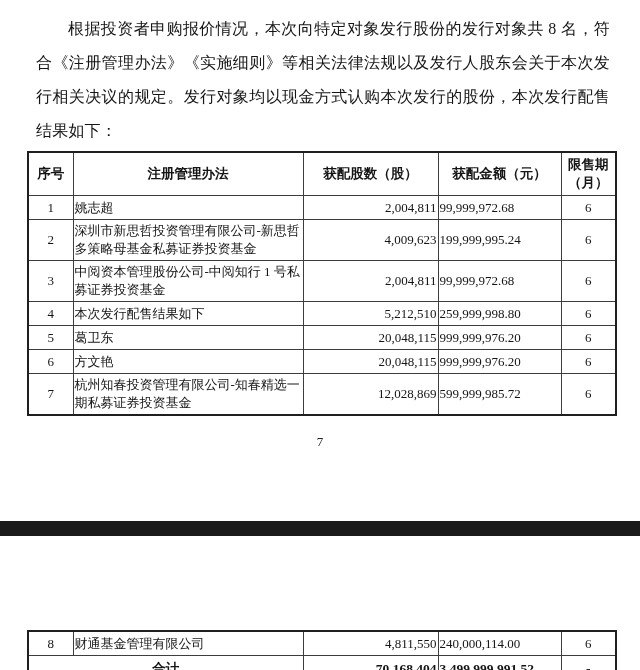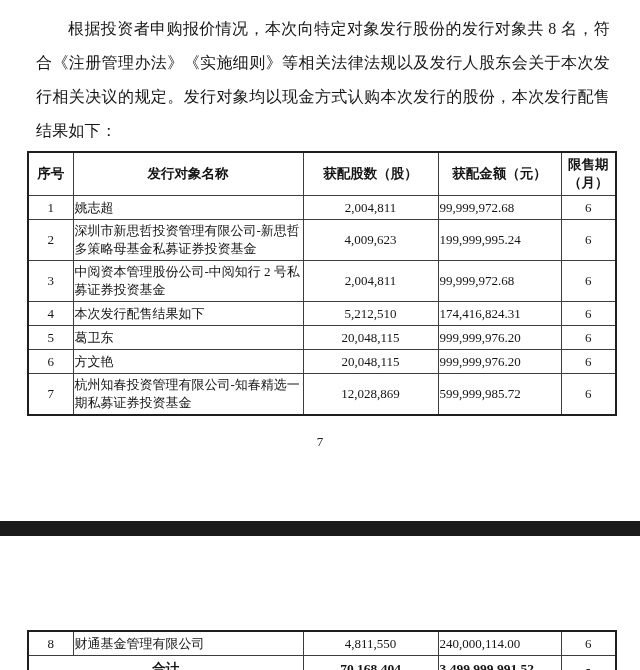--- a/index.html
+++ b/index.html
@@ -43,21 +43,21 @@
     text-align: center;
     padding: 3px 1px;
   }
   col.c1 { width: 45px; }
   col.c2 { width: 230px; }
   col.c3 { width: 135px; }
   col.c4 { width: 123px; }
   col.c5 { width: 55px; }
   .c-no, .c-lockup { text-align: center; }
   .c-name { text-align: left; padding-left: 9px; padding-right: 4px; }
-  .c-shares { text-align: center; padding-right: 13px; }
+  .c-shares { text-align: right; padding-right: 13px; }
   .c-amount { padding-right: 9px; }
   .t1 { margin-top: 3px; }
   .t1 tr.single td { height: 19px; }
   .t1 tr.hdr th { height: 18px; }
   .pagenum {
     margin-top: 18px;
     height: 16px;
     text-align: center;
     font-size: 13px;
     color: #222222;
@@ -86,51 +86,51 @@
   <colgroup>
       <col class="c1">
       <col class="c2">
       <col class="c3">
       <col class="c4">
       <col class="c5">
     </colgroup>
   <tbody>
       <tr class="hdr">
     <th>序号</th>
-    <th>发行对象名称</th>
+    <th>注册管理办法</th>
     <th>获配股数（股）</th>
     <th>获配金额（元）</th>
     <th>限售期（月）</th>
   </tr>
   <tr class="single">
     <td class="c-no">1</td>
     <td class="c-name">姚志超</td>
     <td class="c-shares">2,004,811</td>
     <td class="c-amount">99,999,972.68</td>
     <td class="c-lockup">6</td>
   </tr>
   <tr>
     <td class="c-no">2</td>
     <td class="c-name">深圳市新思哲投资管理有限公司-新思哲多策略母基金私募证券投资基金</td>
     <td class="c-shares">4,009,623</td>
     <td class="c-amount">199,999,995.24</td>
     <td class="c-lockup">6</td>
   </tr>
   <tr>
     <td class="c-no">3</td>
-    <td class="c-name">中阅资本管理股份公司-中阅知行 2 号私募证券投资基金</td>
+    <td class="c-name">中阅资本管理股份公司-中阅知行 1 号私募证券投资基金</td>
     <td class="c-shares">2,004,811</td>
     <td class="c-amount">99,999,972.68</td>
     <td class="c-lockup">6</td>
   </tr>
   <tr class="single">
     <td class="c-no">4</td>
     <td class="c-name">本次发行配售结果如下</td>
     <td class="c-shares">5,212,510</td>
-    <td class="c-amount">174,416,824.31</td>
+    <td class="c-amount">259,999,998.80</td>
     <td class="c-lockup">6</td>
   </tr>
   <tr class="single">
     <td class="c-no">5</td>
     <td class="c-name">葛卫东</td>
     <td class="c-shares">20,048,115</td>
     <td class="c-amount">999,999,976.20</td>
     <td class="c-lockup">6</td>
   </tr>
   <tr class="single">

